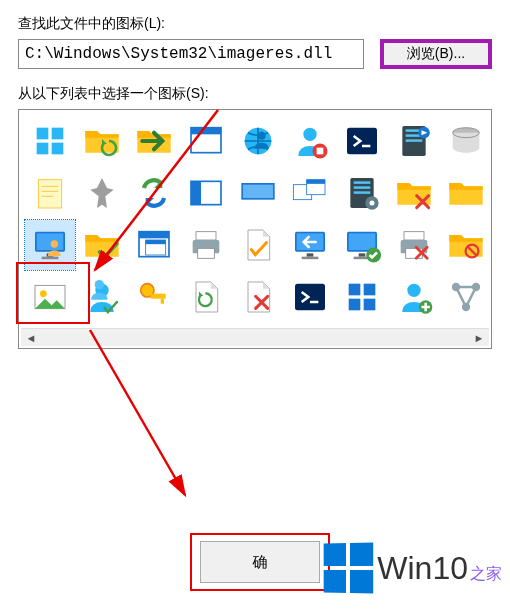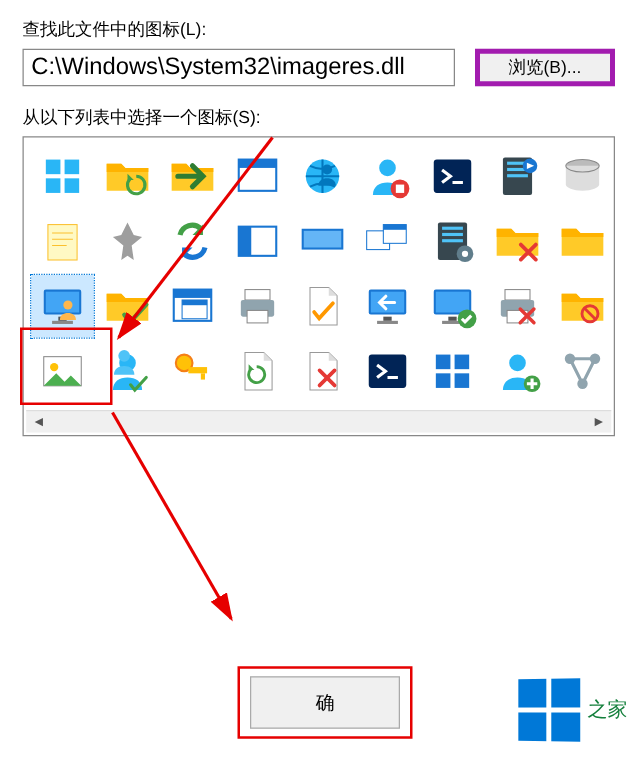--- a/index.html
+++ b/index.html
@@ -1,38 +1,38 @@
 <!DOCTYPE html>
 <html><head>
 <meta charset="utf-8">
 <style>
 * { box-sizing: border-box; margin: 0; padding: 0; }
 body { font-family: "Microsoft YaHei", "Segoe UI", Tahoma, sans-serif; font-size: 14px; background: #fff; width: 510px; height: 613px; position: relative; overflow: hidden; }
 .dialog { padding: 15px 18px 0 18px; position: relative; }
 .label { margin-bottom: 6px; }
 .path-row { display: flex; gap: 16px; align-items: stretch; margin-bottom: 16px; }
-.path-input { flex: 1; border: 1px solid #888; padding: 4px 6px; font-size: 19px; font-family: Liberation Sans, sans-serif; height: 30px; }
+.path-input { flex: 1; border: 1px solid #888; padding: 4px 6px; font-size: 16px; font-family: Liberation Mono, monospace; height: 30px; }
 .browse-btn { width: 112px; border: 4px solid #a21caf; background: #f0f0f0; font-size: 14px; cursor: pointer; }
 .icon-list-wrap { border: 1px solid #888; padding: 2px; position: relative; }
 .icon-grid { display: grid; grid-template-columns: repeat(9, 50px); grid-template-rows: repeat(4, 50px); gap: 2px 2px; padding: 4px; height: 216px; overflow: hidden; }
 .icon-cell { width: 50px; height: 50px; display: flex; align-items: center; justify-content: center; cursor: pointer; position: relative; }
 .icon-cell.selected { background: #cce8ff; outline: 1px dotted #0078d7; }
 .icon-cell svg { width: 40px; height: 40px; }
 .hscroll { height: 18px; background: #f0f0f0; border-top: 1px solid #ddd; display: flex; align-items: center; justify-content: space-between; padding: 0 2px; }
 .hscroll .arrow { width: 16px; height: 16px; display:flex; align-items:center; justify-content:center; font-size: 11px; color:#555; cursor: pointer; }
 .redbox1 { position: absolute; border: 2px solid #e60000; pointer-events:none; }
 .arrow-line { position:absolute; pointer-events:none; }
 .ok-btn { position:absolute; left: 200px; bottom: 30px; width: 120px; height: 42px; border: 1px solid #aaa; background:#f0f0f0; font-size:15px; cursor:pointer; }
 .redbox-ok { position:absolute; left:190px; bottom:22px; width:140px; height:58px; border:2px solid #e60000; pointer-events:none; }
 .watermark { position:absolute; right: 8px; bottom: 20px; display:flex; align-items:center; gap:4px; }
 .watermark .winlogo { width:50px; height:50px; display:grid; grid-template-columns:1fr 1fr; grid-template-rows:1fr 1fr; gap:4px; transform: perspective(200px) rotateY(-8deg); }
 .watermark .winlogo div { background:#0078d7; }
 .watermark .txt { font-size: 32px; font-weight: 300; color:#333; display:flex; align-items:baseline; }
 .watermark .txt .w { font-weight:400; }
-.watermark .txt .sub { font-size:16px; margin-left:2px; color:#15803d; }
+.watermark .txt .sub { font-size:16px; margin-left:2px; color:#8b5cf6; }
 </style>
 </head>
 <body>
 
 <div class="dialog">
   <div class="label">查找此文件中的图标(L):</div>
   <div class="path-row">
     <input class="path-input" type="text" value="C:\Windows\System32\imageres.dll" style="">
     <button class="browse-btn">浏览(B)...</button>
   </div>
@@ -366,15 +366,16 @@
 <button class="ok-btn">确</button>
 
 <div class="watermark">
   <div class="winlogo">
       <div></div>
       <div></div>
       <div></div>
       <div></div>
     </div>
   <div class="txt">
+      <span class="w">Win10</span>
       <span class="sub">之家</span>
     </div>
 </div>
 
 </body></html>

